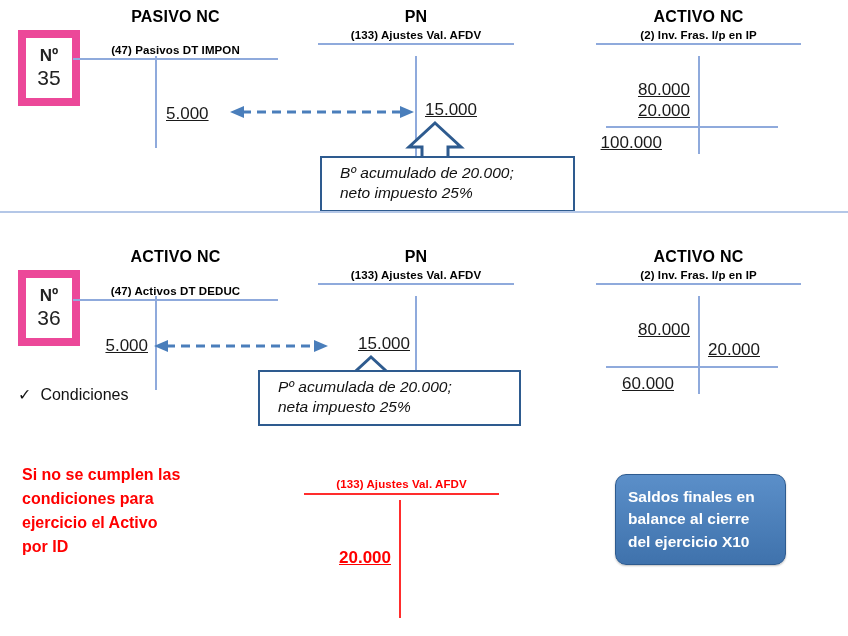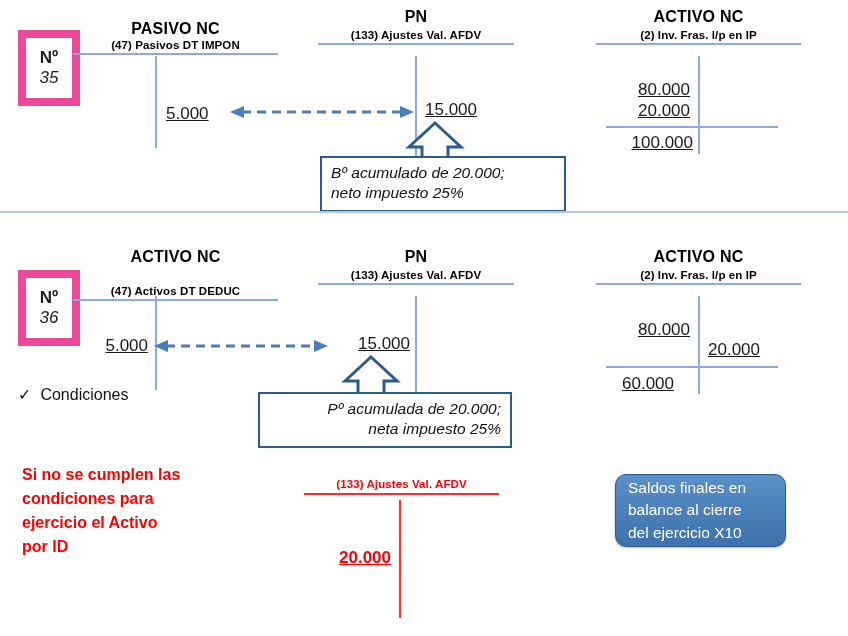--- a/index.html
+++ b/index.html
@@ -10,21 +10,21 @@
   }
   .abs{position:absolute;}
 
   
   .numbox{
     border:8px solid #ec4899;background:#ffffff;
     display:flex;flex-direction:column;align-items:center;justify-content:center;
     line-height:1.15;
   }
   .numbox .nb-sym{font-size:17px;font-weight:700;color:#222;}
-  .numbox .nb-val{font-size:17px;font-weight:400;color:#222;font-style:italic;}
+  .numbox .nb-val{font-size:21px;font-weight:400;color:#222;}
 
   
   .t-title{
     font-size:16px;font-weight:700;text-align:center;color:#000;
     white-space:nowrap;letter-spacing:.2px;
   }
   .t-sub{
     font-size:11.5px;font-weight:700;text-align:center;color:#000;
     white-space:nowrap;letter-spacing:.1px;
   }
@@ -39,61 +39,61 @@
   .red .t-sub, .red .t-title{color:#ff0000;}
   .red .t-top{background:#ff2d2d;}
 
   
   .dblarrow{height:14px;}
   .dblarrow svg{display:block;}
 
   
   .callout{
     border:2px solid #2e5b8f;background:#ffffff;
-    padding:5px 9px 6px 9px;
+    padding:5px 9px 6px 18px;
     font-size:15.5px;font-style:italic;line-height:1.32;color:#111;
     white-space:nowrap;
   }
   
   .blockarrow svg{display:block;}
 
   
   .divider{background:#b4c7e7;height:2px;}
 
   
   .rednote{
     color:#ff0000;font-weight:700;font-size:16px;line-height:1.5;
     white-space:pre-line;
   }
 
   
   .bluebox{
     background:linear-gradient(#5b8fc9,#3f72ac);
     border:1.5px solid #2e5b8f;border-radius:11px;
-    color:#ffffff;font-size:15.5px;line-height:1.45;font-weight:400;
-    padding:2px 12px;white-space:pre-line;
+    color:#ffffff;font-size:15.5px;line-height:1.45;font-weight:700;
+    padding:11px 12px;white-space:pre-line;
     box-shadow:0 1px 2px rgba(0,0,0,.25);
   }
 
   
   .checkline{display:flex;align-items:center;gap:9px;}
   .checkline .ck{font-size:16px;color:#111;}
   .checkline .ck-label{font-size:16px;font-weight:400;color:#111;}
 </style>
 </head>
 <body>
 
 <div class="abs numbox" style="left:18px;top:30px;width:46px;height:60px;">
   <span class="nb-sym">Nº</span>
   <span class="nb-val">35</span>
 </div>
 
-<div class="abs" style="left:73px;top:20px;width:205px;">
+<div class="abs" style="left:73px;top:8px;width:205px;">
   <div class="t-title">PASIVO NC</div>
-  <div class="t-sub" style="margin-top:1px;">(47) Pasivos DT IMPON</div>
+  <div class="t-sub" style="margin-top:18px;">(47) Pasivos DT IMPON</div>
   <div class="t-top" style="margin-top:2px;"></div>
 </div>
 <div class="abs t-stem" style="left:155px;top:56px;height:92px;"></div>
 <div class="abs amount cr" style="left:166px;top:104px;width:70px;">5.000</div>
 
 <div class="abs" style="left:318px;top:8px;width:196px;">
   <div class="t-title">PN</div>
   <div class="t-sub" style="margin-top:3px;">(133) Ajustes Val. AFDV</div>
   <div class="t-top" style="margin-top:2px;"></div>
 </div>
@@ -102,21 +102,21 @@
 
 <div class="abs" style="left:596px;top:8px;width:205px;">
   <div class="t-title">ACTIVO NC</div>
   <div class="t-sub" style="margin-top:3px;">(2) Inv. Fras. l/p en IP</div>
   <div class="t-top" style="margin-top:2px;"></div>
 </div>
 <div class="abs t-stem" style="left:698px;top:56px;height:98px;"></div>
 <div class="abs amount dr" style="left:608px;top:80px;width:82px;">80.000</div>
 <div class="abs amount dr" style="left:608px;top:101px;width:82px;">20.000</div>
 <div class="abs t-sub-rule" style="left:606px;top:126px;width:172px;"></div>
-<div class="abs amount dr" style="left:601px;top:133px;width:92px;">100.000</div>
+<div class="abs amount dr" style="left:570px;top:133px;width:92px;">100.000</div>
 
 <div class="abs dblarrow" style="left:228px;top:105px;width:188px;height:14px;">
   <svg width="188" height="14" viewBox="0 0 188 14">
     <line x1="14" y1="7" x2="174" y2="7" stroke="#4a7ebb" stroke-width="3" stroke-dasharray="9,6"></line>
     <path d="M2,7 L16,1 L16,13 Z" fill="#4a7ebb"></path>
     <path d="M186,7 L172,1 L172,13 Z" fill="#4a7ebb"></path>
   </svg>
 </div>
 
 <div class="abs blockarrow" style="left:404px;top:120px;width:62px;height:44px;">
@@ -169,21 +169,21 @@
     <path d="M176,7 L162,1 L162,13 Z" fill="#4a7ebb"></path>
   </svg>
 </div>
 
 <div class="abs blockarrow" style="left:340px;top:354px;width:62px;height:44px;">
   <svg width="62" height="44" viewBox="0 0 62 44">
     <path d="M31,3 L57,27 L44,27 L44,41 L18,41 L18,27 L5,27 Z" fill="#ffffff" stroke="#2e5b8f" stroke-width="3" stroke-linejoin="miter"></path>
   </svg>
 </div>
 
-<div class="abs callout" style="left:258px;top:392px;width:232px;white-space:pre-line;text-align:right;">Pº acumulada de 20.000;
+<div class="abs callout" style="left:258px;top:370px;width:232px;white-space:pre-line;">Pº acumulada de 20.000;
 neta impuesto 25%</div>
 
 <div class="abs checkline" style="left:18px;top:385px;">
   <span class="ck">✓</span>
   <span class="ck-label">Condiciones</span>
 </div>
 
 <div class="abs rednote" style="left:22px;top:463px;width:240px;">Si no se cumplen las
 condiciones para
 ejercicio el Activo

